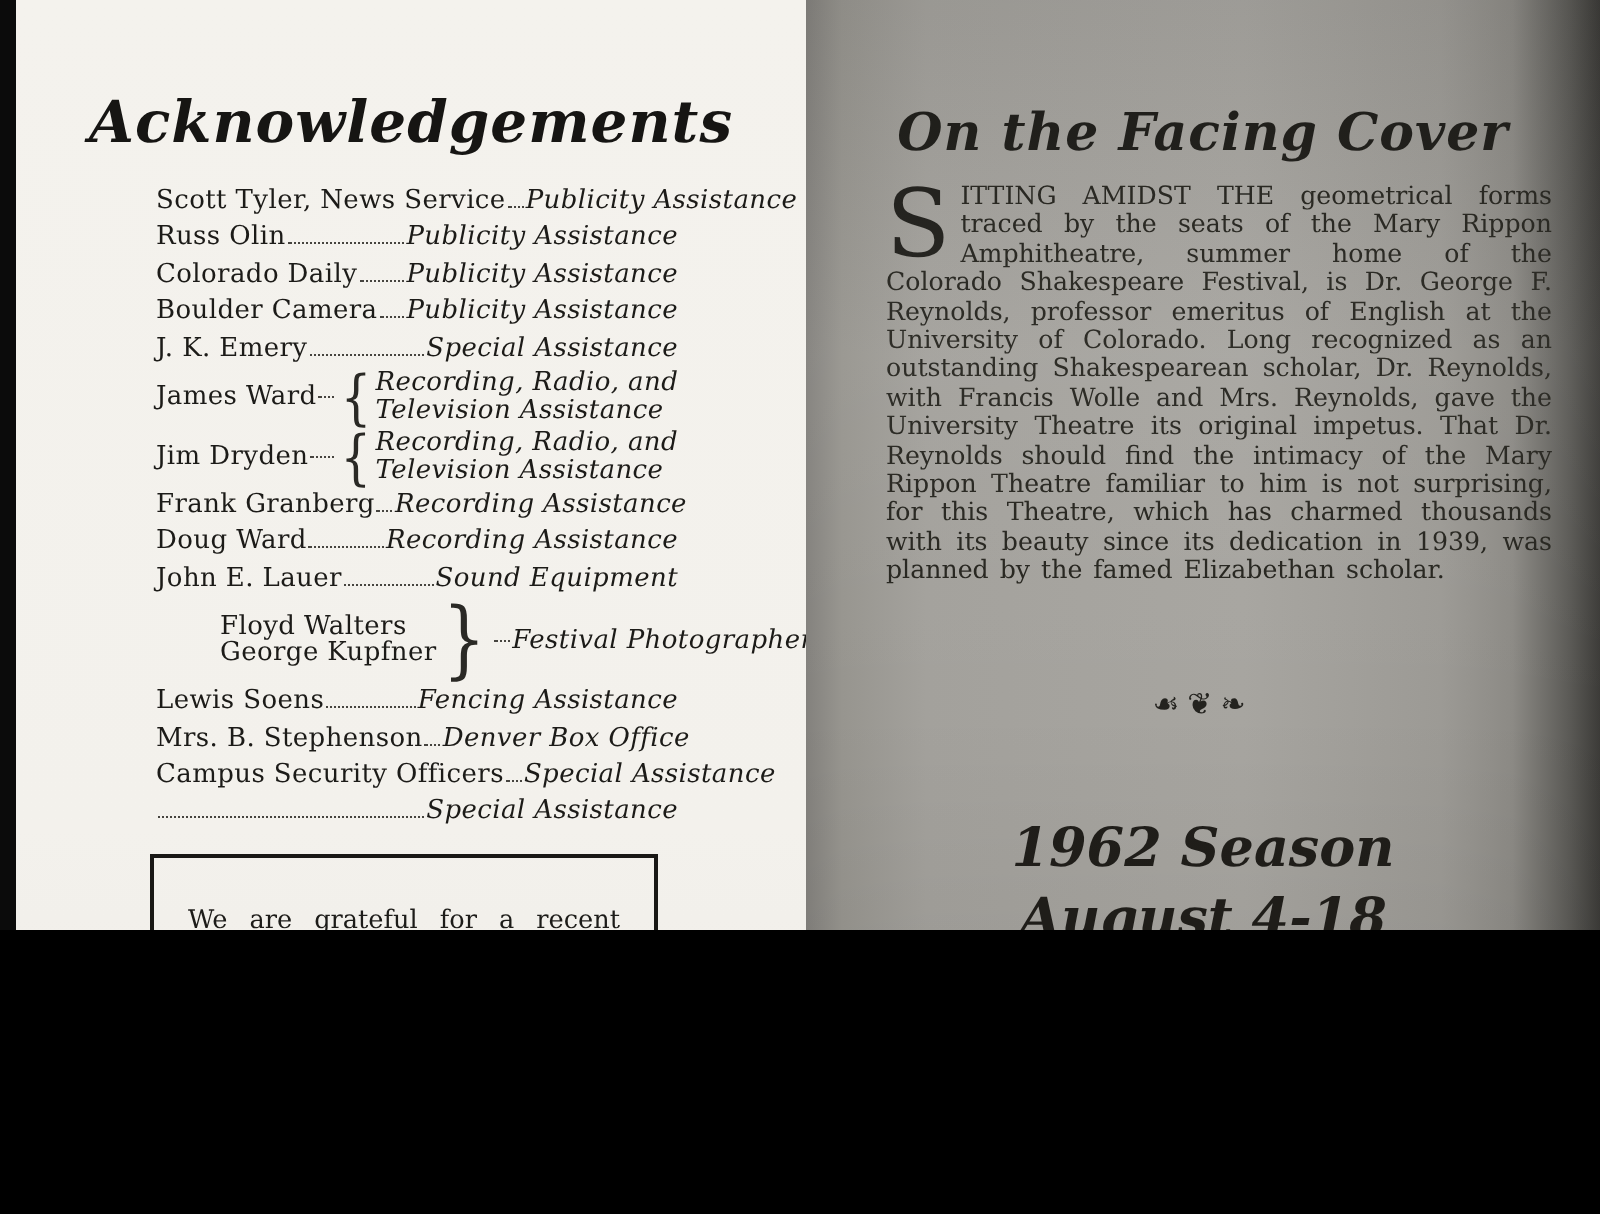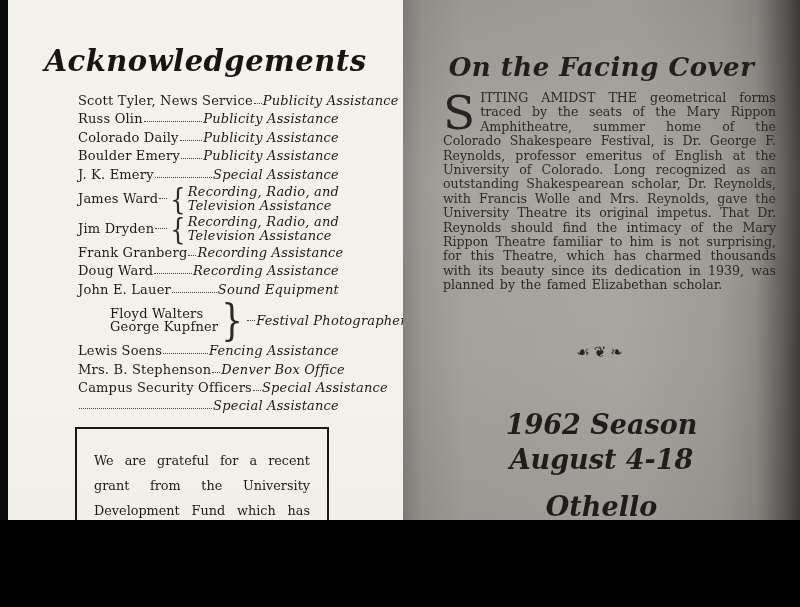--- a/index.html
+++ b/index.html
@@ -1,16 +1,16 @@
 <!DOCTYPE html>
 <html><head>
 <meta charset="utf-8">
 <style>
   html,body{margin:0;padding:0;background:#000;}
-  .stage{position:relative;width:800px;height:520px;overflow:hidden;background:#737373;
+  .stage{position:relative;width:800px;height:465px;overflow:hidden;background:#737373;
          font-family:"DejaVu Serif","Liberation Serif",serif;}
   
   .edge-left{position:absolute;left:0;top:0;width:8px;height:607px;background:#0b0b0b;}
   .edge-bottom{position:absolute;left:0;top:591px;width:800px;height:16px;
 entation    background:linear-gradient(90deg,#060606 0%,#0a0a0a 48%,#2c2c2b 50%,#161615 75%,#1e1e1d 100%);}
   
   .page-left{position:absolute;left:8px;top:0;width:395px;height:592px;
              background:linear-gradient(180deg,#f4f2ed 0%,#f3f1ec 70%,#efede8 100%);color:#1c1b18;}
   .ack-title{margin-top:44px;text-align:center;font-size:29px;font-weight:bold;font-style:italic;
              letter-spacing:.5px;color:#161513;}
@@ -66,21 +66,21 @@
         <span class="c-name">Russ Olin</span>
         <span class="leader"></span>
         <span class="c-role">Publicity Assistance</span>
       </div>
       <div class="credit-row">
         <span class="c-name">Colorado Daily</span>
         <span class="leader"></span>
         <span class="c-role">Publicity Assistance</span>
       </div>
       <div class="credit-row">
-        <span class="c-name">Boulder Emery</span>
+        <span class="c-name">Boulder Camera</span>
         <span class="leader"></span>
         <span class="c-role">Publicity Assistance</span>
       </div>
       <div class="credit-row">
         <span class="c-name">J. K. Emery</span>
         <span class="leader"></span>
         <span class="c-role">Special Assistance</span>
       </div>
 
       <div class="credit-row braced">

